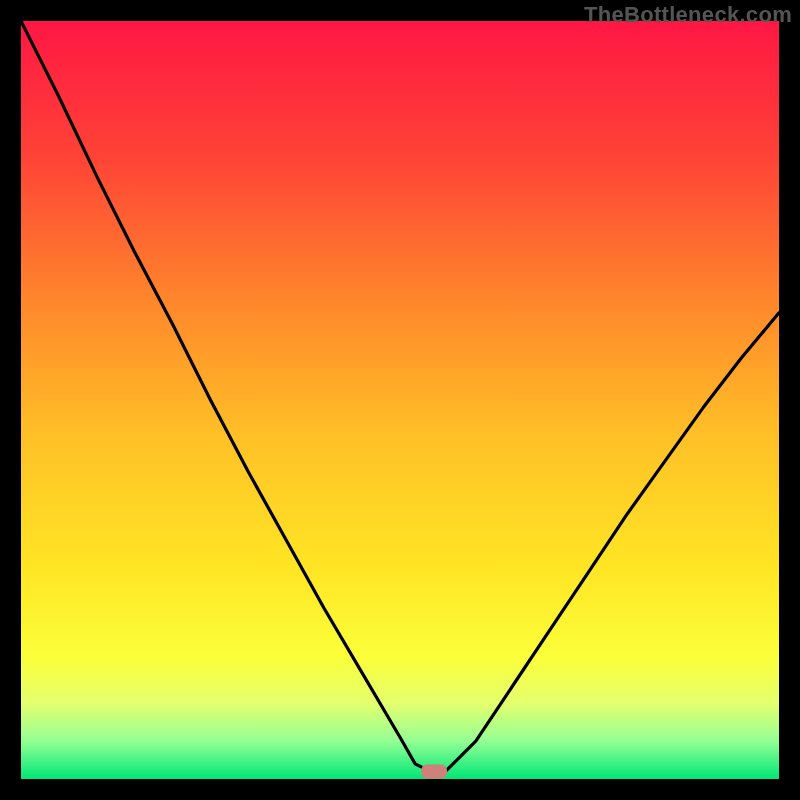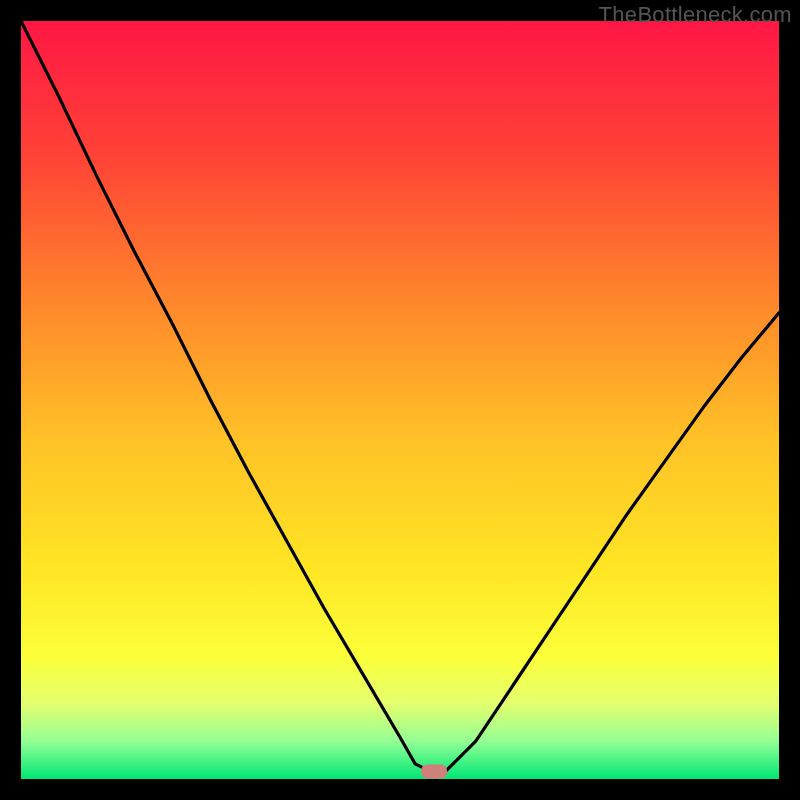--- a/index.html
+++ b/index.html
@@ -17,21 +17,21 @@
     top: 0;
     width: 800px;
     height: 800px;
   }
   .watermark {
     position: absolute;
     top: 2px;
     right: 8px;
     color: #555;
     font-size: 22px;
-    font-weight: 400;
+    font-weight: 700;
     letter-spacing: 0.3px;
     font-family: Arial, Helvetica, sans-serif;
     user-select: none;
   }
 </style>
 </head>
 <body>
 
 <div class="chart-wrap">
   <svg id="chart-svg" width="800" height="800" viewBox="0 0 800 800">

